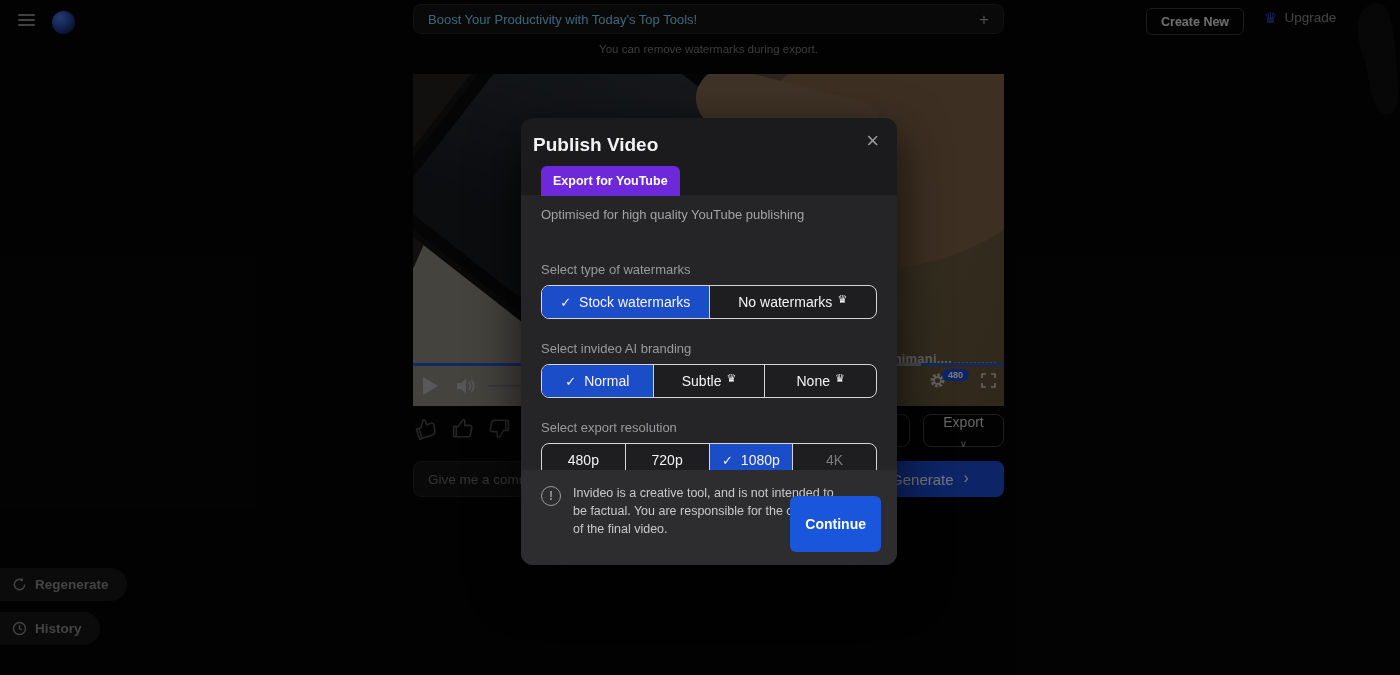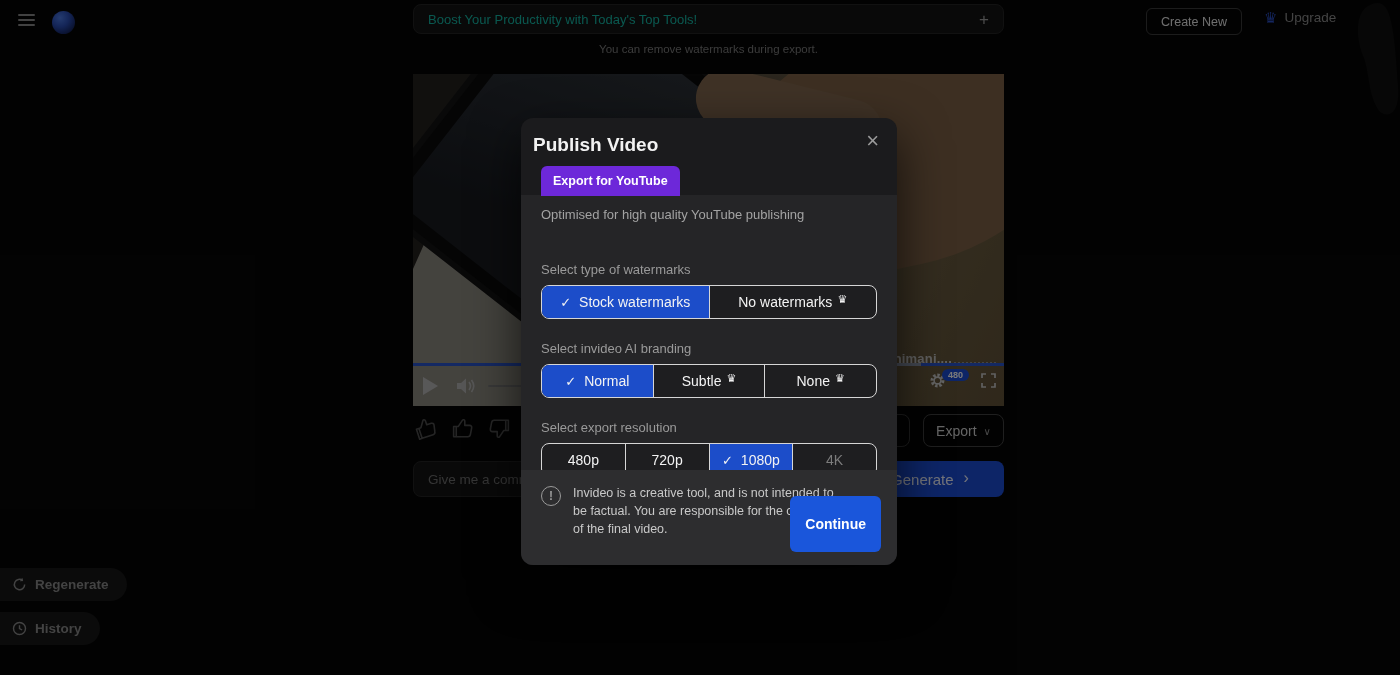--- a/index.html
+++ b/index.html
@@ -6,25 +6,25 @@
   html,body { width:1400px; height:675px; overflow:hidden; }
   body { background:#060606; font-family:"Liberation Sans","DejaVu Sans",sans-serif; position:relative; color:#ddd; }
 
   
   .hamburger { position:absolute; left:18px; top:14px; width:17px; height:13px; cursor:pointer; }
   .hamburger i { display:block; height:2px; background:#8a8a8a; margin-bottom:3px; border-radius:1px; }
   .logo { position:absolute; left:52px; top:11px; width:23px; height:23px; border-radius:50%;
           background:radial-gradient(circle at 35% 30%, #4d7ce8 0%, #2b4fb8 40%, #101c4e 85%); }
   .title-bar { position:absolute; left:413px; top:4px; width:591px; height:30px; background:#141414;
                border:1px solid #242424; border-radius:8px; display:flex; align-items:center; padding:0 14px; }
-  .title-bar .t { flex:1; color:#14b8a6; font-size:13px; white-space:nowrap; overflow:hidden; }
+  .title-bar .t { flex:1; color:#7dd3fc; font-size:13px; white-space:nowrap; overflow:hidden; }
   .title-bar .plus { color:#9f9f9f; font-size:17px; line-height:1; cursor:pointer; }
   .wm-note { position:absolute; left:413px; top:43px; width:591px; text-align:center; color:#7d7d7d; font-size:11.5px; }
   .create-new { position:absolute; left:1146px; top:8px; height:27px; padding:0 14px; background:transparent;
-                border:1px solid #3c3c3c; border-radius:6px; color:#e6e6e6; font-size:12.5px; font-weight:normal;
+                border:1px solid #3c3c3c; border-radius:6px; color:#e6e6e6; font-size:12.5px; font-weight:bold;
                 display:flex; align-items:center; cursor:pointer; }
   .upgrade { position:absolute; left:1264px; top:10px; display:flex; align-items:center; gap:7px; cursor:pointer; }
   .upgrade .crown { color:#2b50c8; font-size:15px; line-height:1; }
   .upgrade .lbl { color:#8f8f8f; font-size:13.5px; }
   .blob { position:absolute; right:0; top:0; }
 
   
   .player { position:absolute; left:413px; top:74px; width:591px; height:332px; overflow:hidden; background:#222; }
   .scene { position:absolute; inset:0;
            background:linear-gradient(115deg,#3f3c38 0%,#55504a 22%,#7e7058 48%,#9c8760 72%,#8a7550 100%); }
@@ -52,21 +52,21 @@
   .badge480 { background:#1d4ed8; color:#fff; font-size:9px; font-weight:bold; border-radius:8px; padding:1px 6px;
               position:relative; top:-6px; left:-8px; }
 
   
   .feedback { position:absolute; left:413px; top:416px; display:flex; gap:12px; }
   .feedback .fb { cursor:pointer; }
   .btn-edit { position:absolute; left:838px; top:414px; width:72px; height:33px; border:1px solid #3c3c3c;
               border-radius:8px; color:#cfcfcf; font-size:14px; display:flex; align-items:center; justify-content:center; cursor:pointer; background:transparent; }
   .btn-export { position:absolute; left:923px; top:414px; width:81px; height:33px; border:1px solid #424242;
                 border-radius:8px; color:#d4d4d4; font-size:14px; display:flex; align-items:center; justify-content:center;
-                gap:7px; cursor:pointer; background:transparent; }
+                gap:7px; cursor:pointer; background:transparent;flex-direction:column; }
   .btn-export .chev { font-size:10px; color:#9a9a9a; position:relative; top:1px; }
 
   .prompt-wrap { position:absolute; left:413px; top:461px; width:435px; height:36px; }
   .prompt-input { width:100%; height:100%; background:#141414; border:1px solid #242424; border-radius:8px;
                   color:#bdbdbd; font-size:13.5px; padding:0 14px; outline:none; font-family:inherit; }
   .prompt-input::placeholder { color:#6f6f6f; }
   .btn-generate { position:absolute; left:856px; top:461px; width:148px; height:36px; background:#1d4ed8;
                   border:none; border-radius:8px; color:#eef2ff; font-size:15px; display:flex; align-items:center;
                   justify-content:center; gap:10px; cursor:pointer; font-family:inherit; }
   .btn-generate .arr { font-size:16px; position:relative; top:-1px; }

